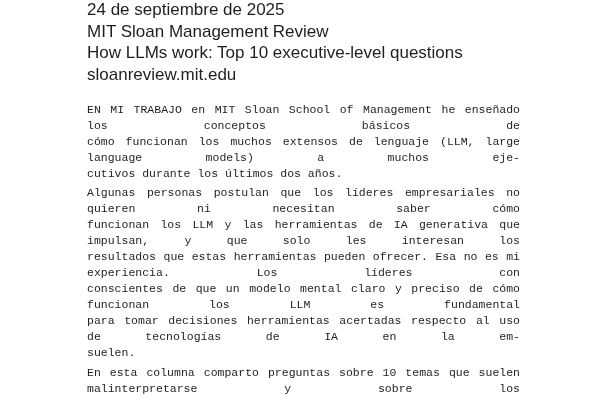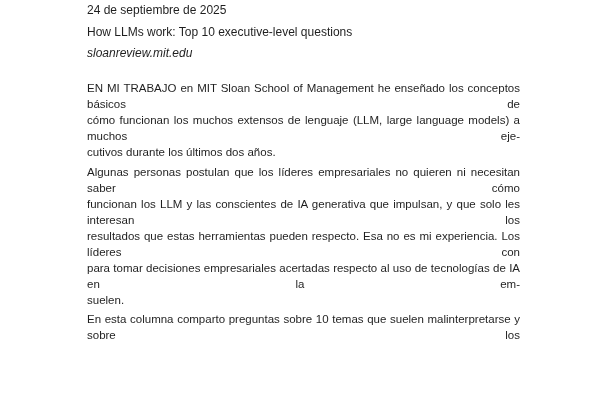--- a/index.html
+++ b/index.html
@@ -17,63 +17,65 @@
   .page {
     box-sizing: border-box;
     width: 607px;
     height: 410px;
     padding: 2px 87px 0 87px;
     background: #ffffff;
   }
   
   .hline {
     margin: 0 0 5.5px 0;
-    font-size: 12px;
+    font-size: 17px;
     line-height: 16px;
     white-space: nowrap;
   }
   .hline.italic { }
-  .hline.website { margin-bottom: 19px; font-style: italic; }
+  .hline.website { margin-bottom: 19px; }
   
-  .para { margin: 0 0 3.5px 0; }
+  .para { margin: 0 0 3.5px 0; font-family: Liberation Mono, monospace; }
   .line {
     font-size: 11.5px;
     line-height: 16px;
     text-align: justify;
     text-align-last: justify;
   }
   .line.last {
     text-align: right;
     text-align-last: left;
   }
 </style>
 </head>
 <body>
 
 <div class="page">
 
   <header>
     <p class="hline">24 de septiembre de 2025</p>
+    <p class="hline">MIT Sloan Management Review</p>
     <p class="hline italic">How LLMs work: Top 10 executive-level questions</p>
     <p class="hline website">sloanreview.mit.edu</p>
   </header>
 
   <main>
 
     <div class="para">
       <div class="line">EN MI TRABAJO en MIT Sloan School of Management he enseñado los conceptos básicos de</div>
       <div class="line">cómo funcionan los muchos extensos de lenguaje (LLM, large language models) a muchos eje-</div>
       <div class="line last">cutivos durante los últimos dos años.</div>
     </div>
 
     <div class="para">
       <div class="line">Algunas personas postulan que los líderes empresariales no quieren ni necesitan saber cómo</div>
-      <div class="line">funcionan los LLM y las conscientes de IA generativa que impulsan, y que solo les interesan los</div>
-      <div class="line">resultados que estas herramientas pueden respecto. Esa no es mi experiencia. Los líderes con</div>
-      <div class="line">para tomar decisiones empresariales acertadas respecto al uso de tecnologías de IA en la em-</div>
+      <div class="line">funcionan los LLM y las herramientas de IA generativa que impulsan, y que solo les interesan los</div>
+      <div class="line">resultados que estas herramientas pueden ofrecer. Esa no es mi experiencia. Los líderes con</div>
+      <div class="line">conscientes de que un modelo mental claro y preciso de cómo funcionan los LLM es fundamental</div>
+      <div class="line">para tomar decisiones herramientas acertadas respecto al uso de tecnologías de IA en la em-</div>
       <div class="line last">suelen.</div>
     </div>
 
     <div class="para">
       <div class="line">En esta columna comparto preguntas sobre 10 temas que suelen malinterpretarse y sobre los</div>
 
     </div>
 
   </main>
 

